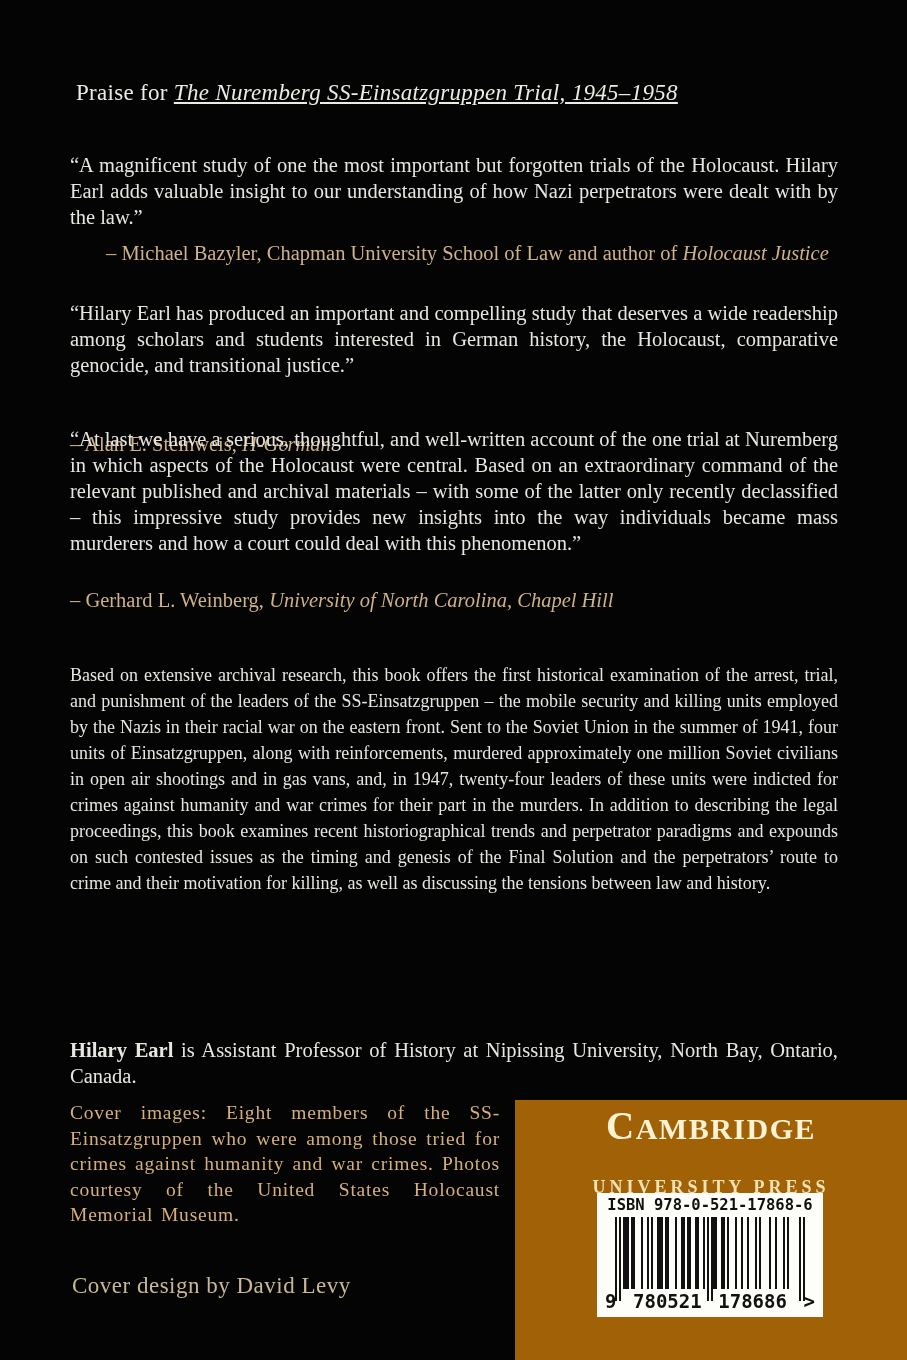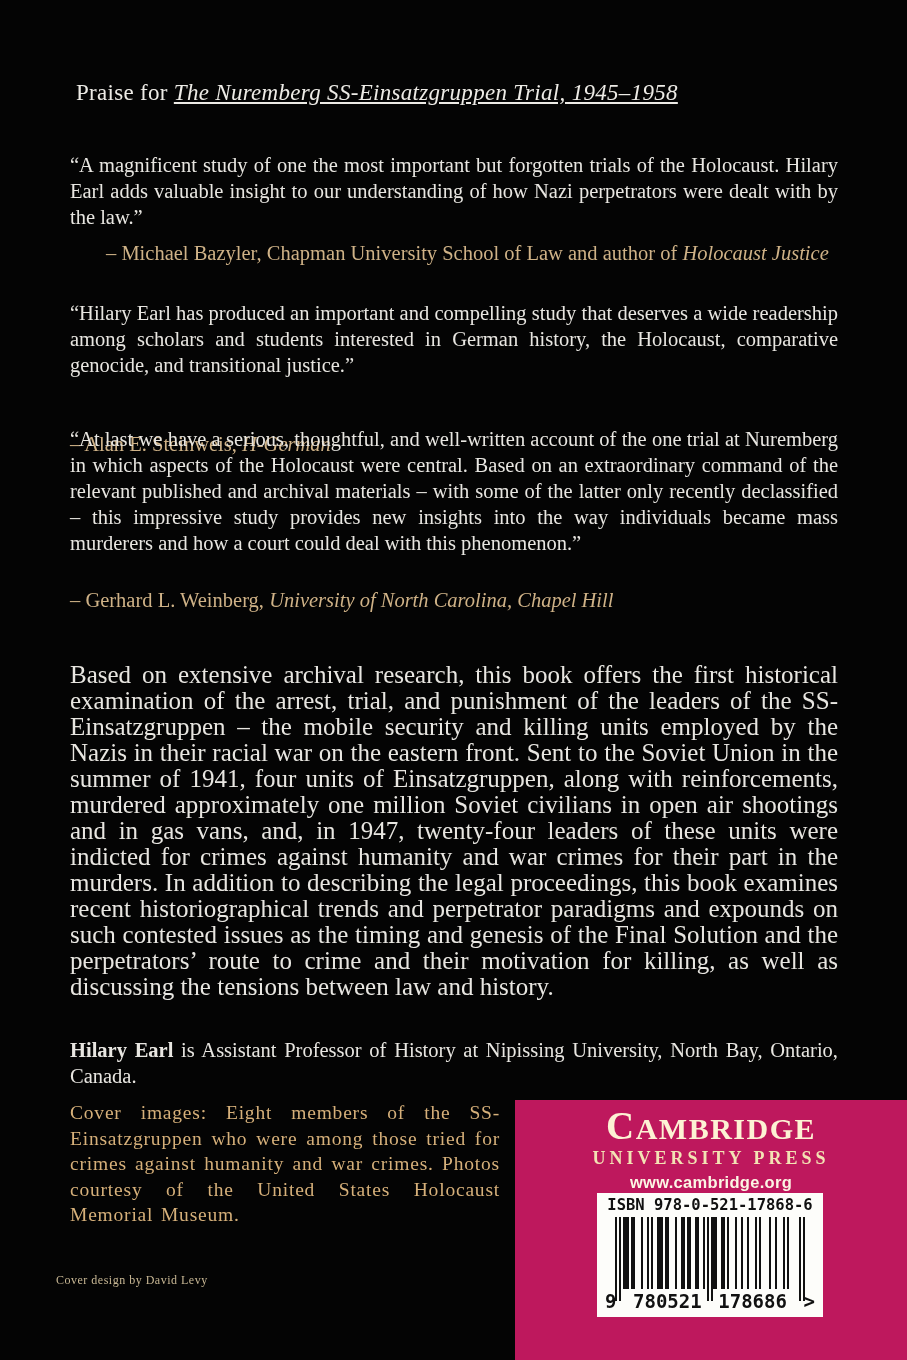--- a/index.html
+++ b/index.html
@@ -32,58 +32,58 @@
     left: 70px; width: 768px;
     color: #cfb287; font-size: 20.5px; line-height: 26px;
   }
   .a1 { top: 240px; margin-left: 36px; }
   .a2 { top: 387px; margin-top: 44px; }
   .a3 { top: 587px; }
   .attribution .it { font-style: italic; }
 
   .description {
     left: 70px; top: 662px; width: 768px;
-    color: #e8e6e1; font-size: 25px; line-height: 26px;
+    color: #e8e6e1; font-size: 18px; line-height: 26px;
     text-align: justify;
   }
 
   .bio {
     left: 70px; top: 1037px; width: 768px;
     color: #e8e6e1; font-size: 20.5px; line-height: 26px;
     text-align: justify;
   }
   .bio .bold { font-weight: bold; }
 
   .cover-credit {
     left: 70px; top: 1100px; width: 430px;
     color: #d6b07a; font-size: 19.5px; line-height: 25.5px;
     letter-spacing: 0.8px; word-spacing: 2px;
     text-align: justify;
   }
   .design-credit {
-    left: 56px; top: 1273px; width: 430px;
-    color: #c9b895; font-size: 12px; letter-spacing: 0.5px;
+    left: 72px; top: 1273px; width: 430px;
+    color: #c9b895; font-size: 23px; letter-spacing: 0.5px;
   }
 
   
   .publisher-panel {
     left: 515px; top: 1100px; width: 392px; height: 260px;
-    background: #be185d;
+    background: #a16207;
   }
   .logo-block { position: absolute; left: 0; top: 9px; width: 100%; text-align: center; }
   .cambridge-name {
     font-family: "Liberation Serif", serif;
     font-weight: bold; font-size: 30px; letter-spacing: 1.5px;
     color: #fdf2d4; line-height: 34px;
   }
   .cambridge-name::first-letter { font-size: 39px; }
   .university-press {
     font-family: "Liberation Serif", serif;
     font-weight: bold; font-size: 18px; letter-spacing: 4px;
-    color: #f3e3b4; line-height: 24px;
+    color: #f3e3b4; line-height: 24px; margin-top: 29px;
   }
   .cup-url {
     font-family: "Liberation Sans", sans-serif;
     font-weight: bold; font-size: 16.5px; letter-spacing: 0.3px;
     color: #fcf6e4; line-height: 24px;
   }
 
   
   .barcode-box {
     position: absolute; left: 82px; top: 93px; width: 226px; height: 124px;

